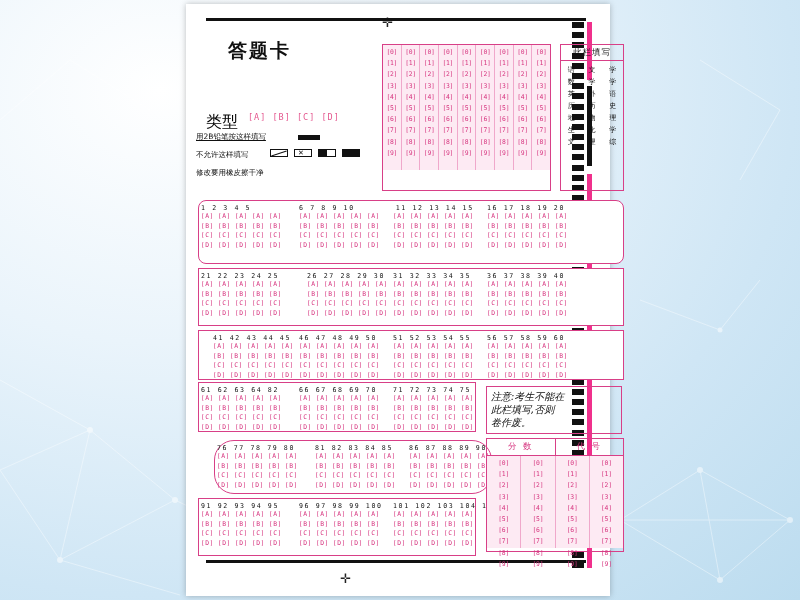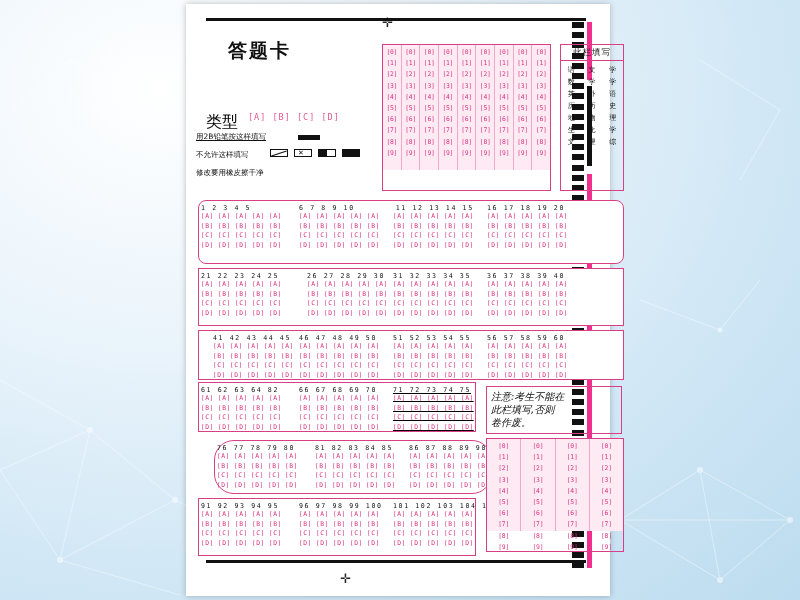--- a/index.html
+++ b/index.html
@@ -459,21 +459,21 @@
             <div class="opt-row">[C] [C] [C] [C] [C]</div>
             <div class="opt-row">[D] [D] [D] [D] [D]</div>
           </div>
           <div class="ans-group" style="left: 100px; top: 3px;">
             <div class="hdr">66 67 68 69 70</div>
             <div class="opt-row">[A] [A] [A] [A] [A]</div>
             <div class="opt-row">[B] [B] [B] [B] [B]</div>
             <div class="opt-row">[C] [C] [C] [C] [C]</div>
             <div class="opt-row">[D] [D] [D] [D] [D]</div>
           </div>
-          <div class="ans-group" style="left: 194px; top: 3px; text-decoration: underline;">
+          <div class="ans-group" style="left: 194px; top: 3px;">
             <div class="hdr">71 72 73 74 75</div>
             <div class="opt-row">[A] [A] [A] [A] [A]</div>
             <div class="opt-row">[B] [B] [B] [B] [B]</div>
             <div class="opt-row">[C] [C] [C] [C] [C]</div>
             <div class="opt-row">[D] [D] [D] [D] [D]</div>
           </div>
         </div>
         <div class="ans-block" style="left: 28px; top: 436px; width: 276px; height: 52px; border-radius: 20px;">
           <div class="ans-group" style="left: 2px; top: 3px;">
             <div class="hdr">76 77 78 79 80</div>
@@ -522,20 +522,24 @@
         </div>
       </div>
 
     <div class="warn-box">
       <div class="warn-line">注意:考生不能在</div>
       <div class="warn-line">此栏填写,否则</div>
       <div class="warn-line">卷作废。</div>
     </div>
 
     <div class="score-box">
+      <div class="score-head">
+        <div>分 数</div>
+        <div>代 号</div>
+      </div>
       <div class="score-cols" id="score-cols">
           <div class="score-col">
             <div class="bubble">[0]</div>
             <div class="bubble">[1]</div>
             <div class="bubble">[2]</div>
             <div class="bubble">[3]</div>
             <div class="bubble">[4]</div>
             <div class="bubble">[5]</div>
             <div class="bubble">[6]</div>
             <div class="bubble">[7]</div>

